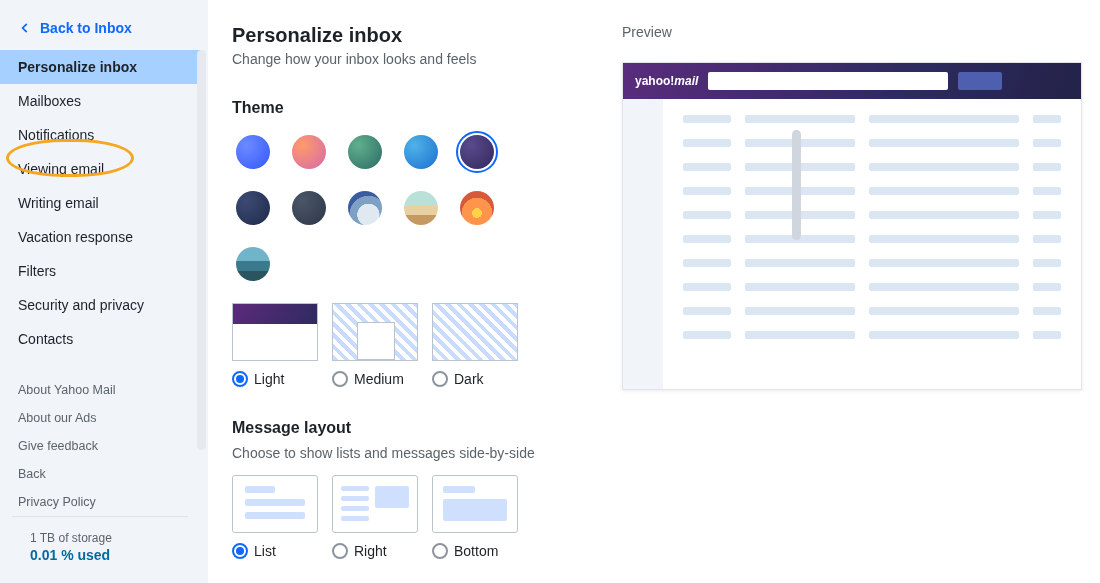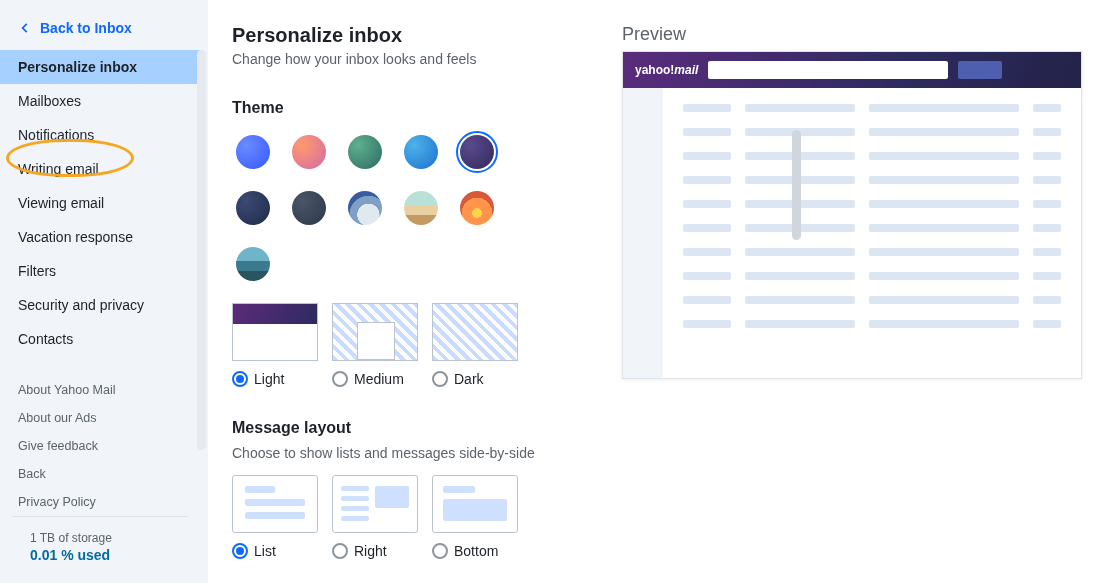--- a/index.html
+++ b/index.html
@@ -47,21 +47,21 @@
   .layout-card { width: 86px; height: 58px; border: 1px solid #b9c4cf; border-radius: 3px; cursor: pointer; padding: 10px 12px 8px; display: flex; flex-direction: column; gap: 6px; }
   .layout-card .strip { height: 7px; background: #cfe0ff; border-radius: 2px; }
   .layout-card .short { width: 50%; }
   .layout-card.right { flex-direction: row; gap: 6px; padding: 10px 8px; }
   .layout-card.right .col { display: flex; flex-direction: column; gap: 5px; flex: 1; }
   .layout-card.right .block { background: #cfe0ff; border-radius: 2px; width: 34px; height: 22px; }
   .layout-card.bottom { gap: 6px; padding: 10px 10px; }
   .layout-card.bottom .bigblock { background: #cfe0ff; border-radius: 2px; height: 22px; }
 
   .preview-col { flex: 1; }
-  .preview-lbl { font-size: 18px; color: #5b636a; margin-bottom: 6px; }
+  .preview-lbl { font-size: 14px; color: #5b636a; margin-bottom: 22px; }
   .preview-box { width: 460px; border: 1px solid #e0e4e9; box-shadow: 0 1px 4px rgba(0,0,0,.08); background: #fff; }
   .preview-head { height: 36px; background: linear-gradient(110deg,#5a2c7d,#2e2b60 60%,#232248); display: flex; align-items: center; gap: 10px; padding: 0 12px; }
   .phead-logo { color: #fff; font-size: 12px; font-weight: 600; font-style: italic; text-align: right; }
   .phead-logo b { font-style: normal; }
   .phead-search { flex: 1; height: 18px; background: #fff; border-radius: 2px; max-width: 240px; }
   .phead-btn { width: 44px; height: 18px; background: #4e5fb0; border-radius: 2px; }
   .preview-body { display: flex; height: 290px; }
   .preview-nav { width: 70px; background: #f1f5fa; }
   .preview-list { flex: 1; padding: 16px 20px 0; display: flex; flex-direction: column; gap: 16px; }
   .prow { display: flex; gap: 14px; align-items: center; }
@@ -80,22 +80,22 @@
   <div class="back-link">
     <svg viewBox="0 0 24 24" fill="none" stroke="#0f69ff" stroke-width="3">
         <path d="M15 5l-7 7 7 7"></path>
       </svg>
     <span>Back to Inbox</span>
   </div>
   <div id="nav-list">
       <div class="nav-item active">Personalize inbox</div>
       <div class="nav-item">Mailboxes</div>
       <div class="nav-item">Notifications</div>
+      <div class="nav-item">Viewing email</div>
       <div class="nav-item">Writing email</div>
-      <div class="nav-item">Viewing email</div>
       <div class="nav-item">Vacation response</div>
       <div class="nav-item">Filters</div>
       <div class="nav-item">Security and privacy</div>
       <div class="nav-item">Contacts</div>
     </div>
   <div class="about-list" id="about-list">
       <div class="about-item">About Yahoo Mail</div>
       <div class="about-item">About our Ads</div>
       <div class="about-item">Give feedback</div>
       <div class="about-item">Back</div>

